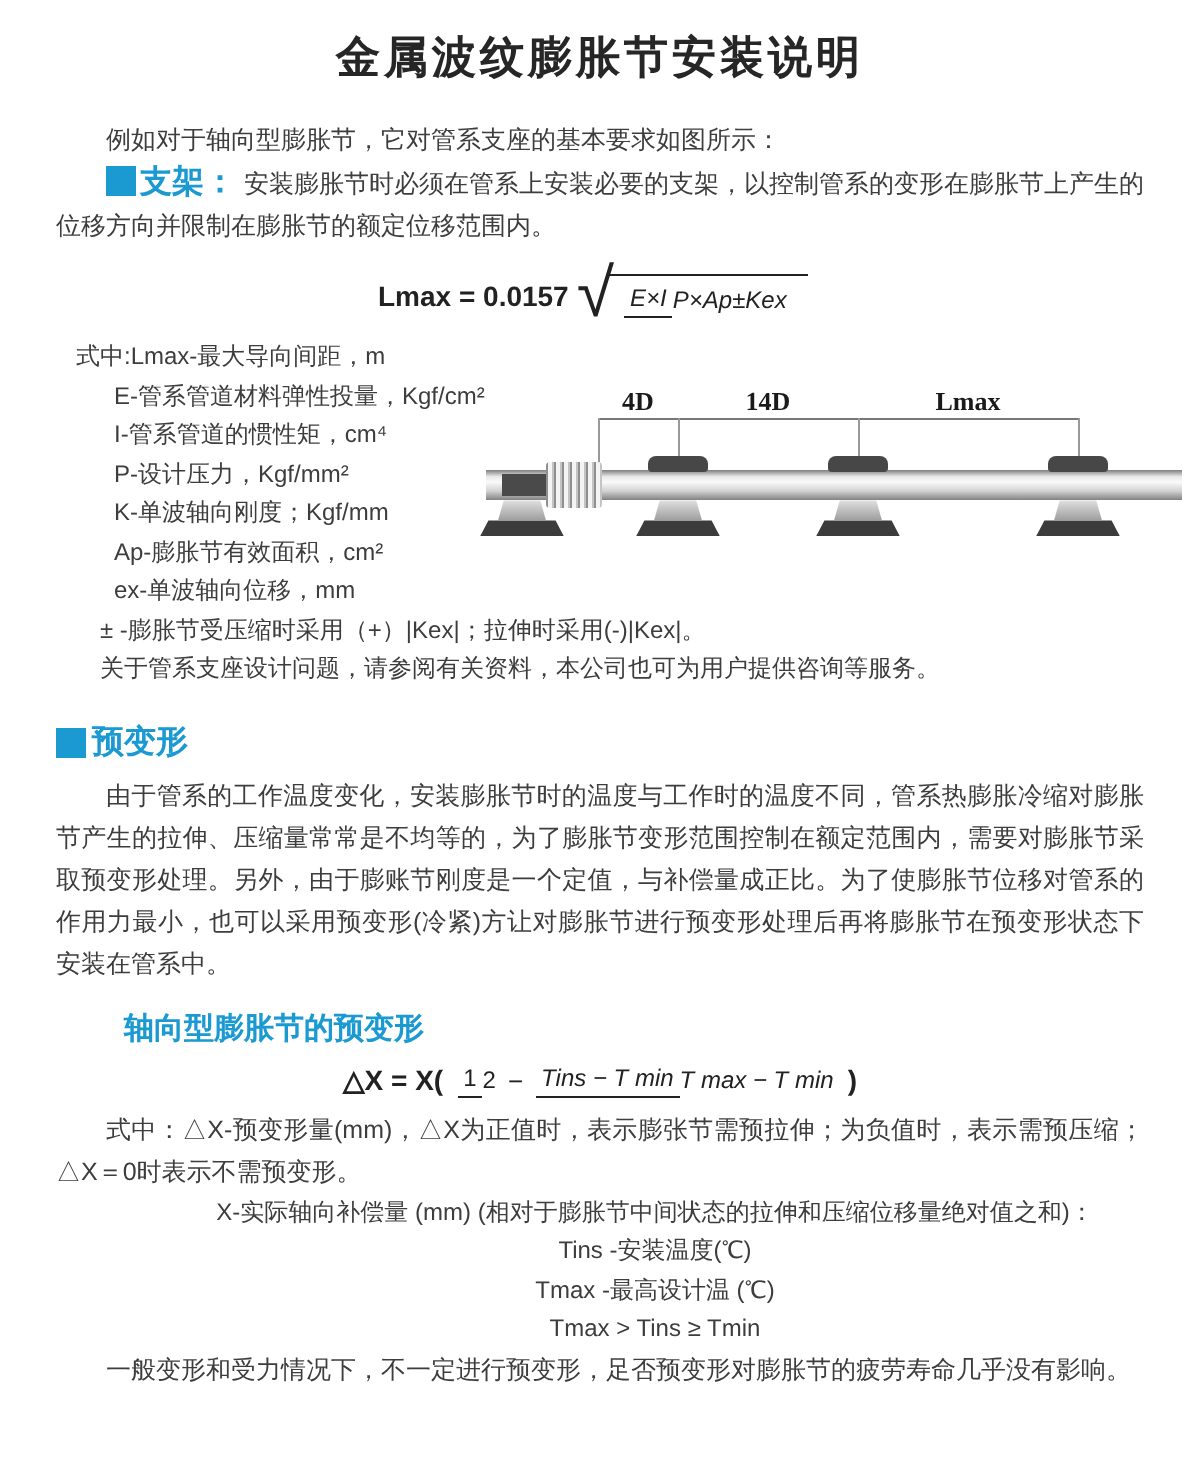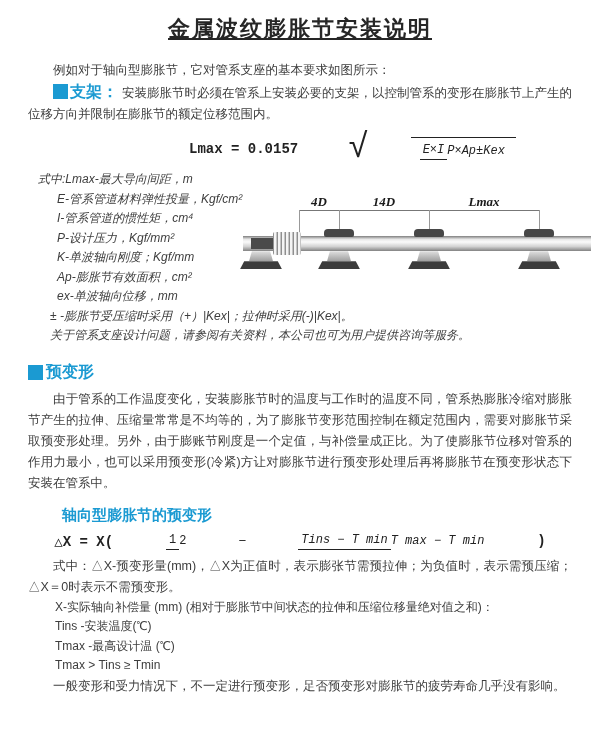--- a/index.html
+++ b/index.html
@@ -1,45 +1,45 @@
 <!DOCTYPE html>
 <html><head>
 <meta charset="utf-8">
 <style>
   html,body{margin:0;padding:0;background:#ffffff;}
   .page{position:relative;width:600px;height:737px;background:#ffffff;overflow:hidden;
         font-family:"Liberation Sans",sans-serif;color:#3d3d3d;}
   .title{margin:14px 0 16px;text-align:center;font-size:22px;font-weight:bold;
-         color:#262626;letter-spacing:2px;text-decoration:underline;}
+         color:#262626;letter-spacing:2px;}
   .para{margin:0;padding:0 28px;font-size:12.5px;line-height:21px;color:#3d3d3d;text-align:justify;}
   .indent{text-indent:2em;}
   .sq-inline{display:inline-block;width:15px;height:15px;background:#1b9ad2;vertical-align:-2px;}
   .sec-label{color:#1b9ad2;font-weight:bold;font-size:16px;margin:0 4px 0 2px;}
   .sec-head{display:flex;align-items:center;padding-left:28px;margin:16px 0 6px;}
   .sec-head .sq{width:15px;height:15px;background:#1b9ad2;margin-right:3px;}
   .sec-head .txt{color:#1b9ad2;font-weight:bold;font-size:16px;}
   .sub-head{color:#1b9ad2;font-weight:bold;font-size:15px;padding-left:62px;margin:12px 0 4px;}
   
-  .formula{display:flex;align-items:center;font-family:Liberation Mono, monospace;color:#222;gap:46px;}
+  .formula{display:flex;align-items:center;font-family:Liberation Sans, sans-serif;color:#222;}
   .f1{margin:10px 0 8px 185px;}
   .f2,.f3{justify-content:center;margin:8px 0 6px;}
   .flhs{font-weight:bold;font-size:14px;margin:0 4px;}
   .rad-sym{font-size:34px;font-weight:400;line-height:.8;margin-right:-4px;color:#222;}
   .rad-box{border-top:1.5px solid #222;padding:2px 8px 0 6px;}
   .frac{display:inline-flex;text-align:center;font-size:12px;line-height:1.25;margin:0 3px;}
   .frac .num{border-bottom:1px solid #222;padding:0 3px 1px;}
   .frac .den{padding-top:1px;}
   .italic{font-style:italic;}
   .fmid{font-size:13px;margin:0 3px;}
   
-  .defs-wrap{position:relative;margin-top:4px;font-style:italic;}
+  .defs-wrap{position:relative;margin-top:4px;}
   .defline{font-size:12px;line-height:19.5px;color:#3d3d3d;padding-left:57px;white-space:nowrap;}
   .defline.first{padding-left:38px;}
   .defline.pm{padding-left:50px;}
-  .noteline{font-size:12px;line-height:19.5px;color:#3d3d3d;padding-left:55px;white-space:nowrap;}
+  .noteline{font-size:12px;line-height:19.5px;color:#3d3d3d;padding-left:55px;white-space:nowrap;text-align:center;}
   
   .diagram{position:absolute;right:9px;top:26px;width:348px;height:100px;}
   .dimline{position:absolute;left:56px;top:14px;width:240px;border-top:1px solid #777;}
   .tick{position:absolute;top:14px;height:26px;border-left:1px solid #999;}
   .t1{left:56px}.t2{left:96px}.t3{left:186px}.t4{left:296px}
   .dlabel{position:absolute;top:-2px;transform:translateX(-50%);
           font-family:"Liberation Serif",serif;font-weight:bold;font-size:13px;color:#1a1a1a;}
   .l1{left:76px}.l2{left:141px}.l3{left:241px}
   .pipe{position:absolute;left:0;top:40px;width:348px;height:15px;
         background:linear-gradient(to bottom,#7e7e7e 0%,#e8e8e8 22%,#fafafa 40%,#d2d2d2 70%,#828282 100%);}

